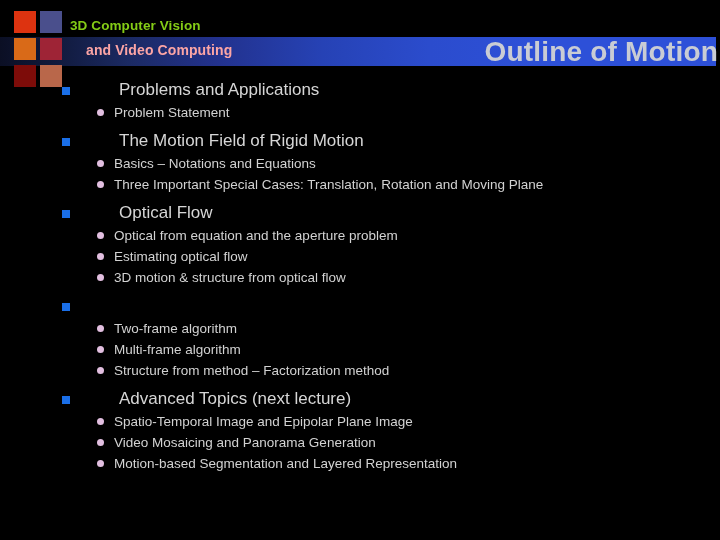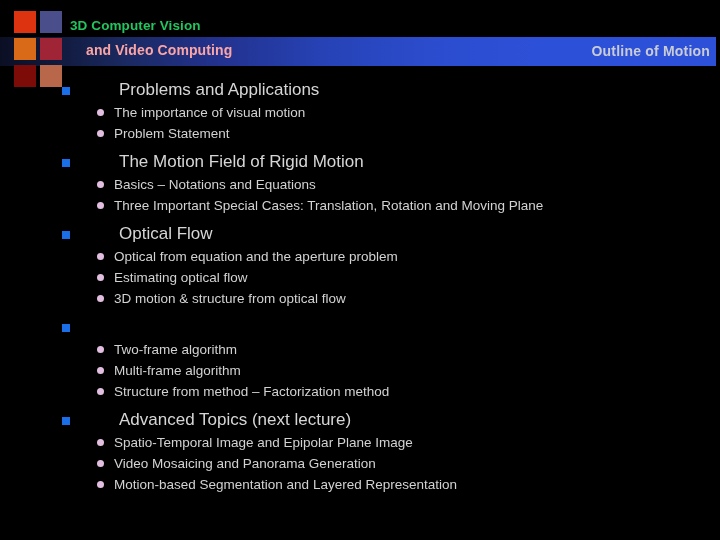--- a/index.html
+++ b/index.html
@@ -60,39 +60,39 @@
         #2b4ccd 60%,
         #2d50d8 75%,
         #2d50d8 100%);
   }
   .course-line1 {
     position: absolute;
     left: 70px;
     top: 18px;
     font-size: 13.5px;
     font-weight: bold;
-    color: #22c55e;
+    color: #84cc16;
     letter-spacing: 0.1px;
     white-space: nowrap;
   }
   .course-line2 {
     position: absolute;
     left: 86px;
     top: 42px;
     font-size: 14px;
     font-weight: bold;
     color: #fca5a5;
     letter-spacing: 0.1px;
     white-space: nowrap;
   }
   .slide-title {
     position: absolute;
-    right: 10px;
+    right: 2px;
     top: 38px;
-    font-size: 14px;
+    font-size: 28px;
     font-weight: bold;
     color: #c9ccd4;
     letter-spacing: 0.2px;
     white-space: nowrap;
     line-height: 27px;
   }
 
   
   .content {
     position: absolute;
@@ -163,21 +163,20 @@
   </div>
 
   <div class="course-line1">3D Computer Vision</div>
   <div class="course-line2">and Video Computing</div>
   <div class="slide-title">Outline of Motion</div>
 </div>
 
 <div class="content">
     <div class="group first">
       <div class="l1"><span class="bullet-sq" style="background: rgb(26, 111, 232);"></span><span class="l1-text">Problems and Applications</span></div>
-      <div class="l2"><span class="bullet-dot" style="background: rgb(226, 191, 224);"></span><span class="l2-text">The importance of visual motion</span></div>
       <div class="l2"><span class="bullet-dot" style="background: rgb(226, 191, 224);"></span><span class="l2-text">Problem Statement</span></div>
     </div>
     <div class="group">
       <div class="l1"><span class="bullet-sq" style="background: rgb(26, 111, 232);"></span><span class="l1-text">The Motion Field of Rigid Motion</span></div>
       <div class="l2"><span class="bullet-dot" style="background: rgb(226, 191, 224);"></span><span class="l2-text">Basics – Notations and Equations</span></div>
       <div class="l2"><span class="bullet-dot" style="background: rgb(226, 191, 224);"></span><span class="l2-text">Three Important Special Cases: Translation, Rotation and Moving Plane</span></div>
     </div>
     <div class="group">
       <div class="l1"><span class="bullet-sq" style="background: rgb(26, 111, 232);"></span><span class="l1-text">Optical Flow</span></div>
       <div class="l2"><span class="bullet-dot" style="background: rgb(226, 191, 224);"></span><span class="l2-text">Optical from equation and the aperture problem</span></div>

